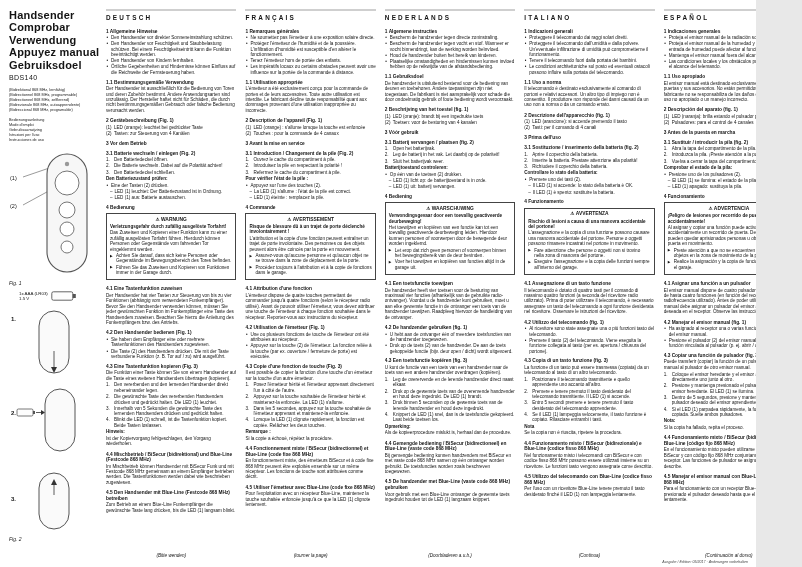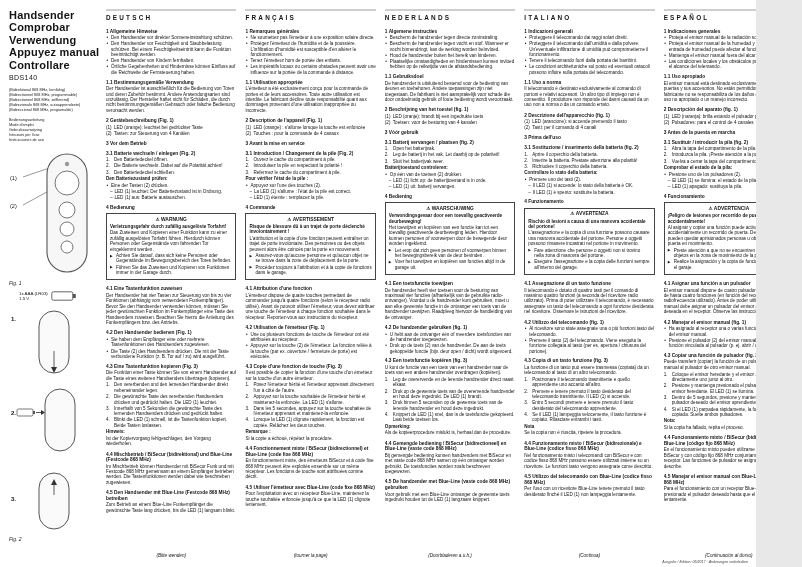--- a/index.html
+++ b/index.html
@@ -49,21 +49,21 @@
 <body>
 
 <div class="page">
 
   <div class="sidebar">
     <div class="titles">
       <div>Handsender</div>
       <div>Comprobar</div>
       <div>Verwendung</div>
       <div>Appuyez manual</div>
-      <div>Controllare</div>
+      <div>Gebruiksdoel</div>
     </div>
     <div class="model">BDS140</div>
     <div class="variants">
       <div>(Bidirektional 868 MHz, lernfähig)</div>
       <div>(Bidirectionnel 868 MHz, programmable)</div>
       <div>(Bidirectioneel 868 MHz, zelflerend)</div>
       <div>(Bidirezionale 868 MHz, autoapprendente)</div>
       <div>(Bidireccional 868 MHz, programable)</div>
     </div>
     <div class="doctypes">

